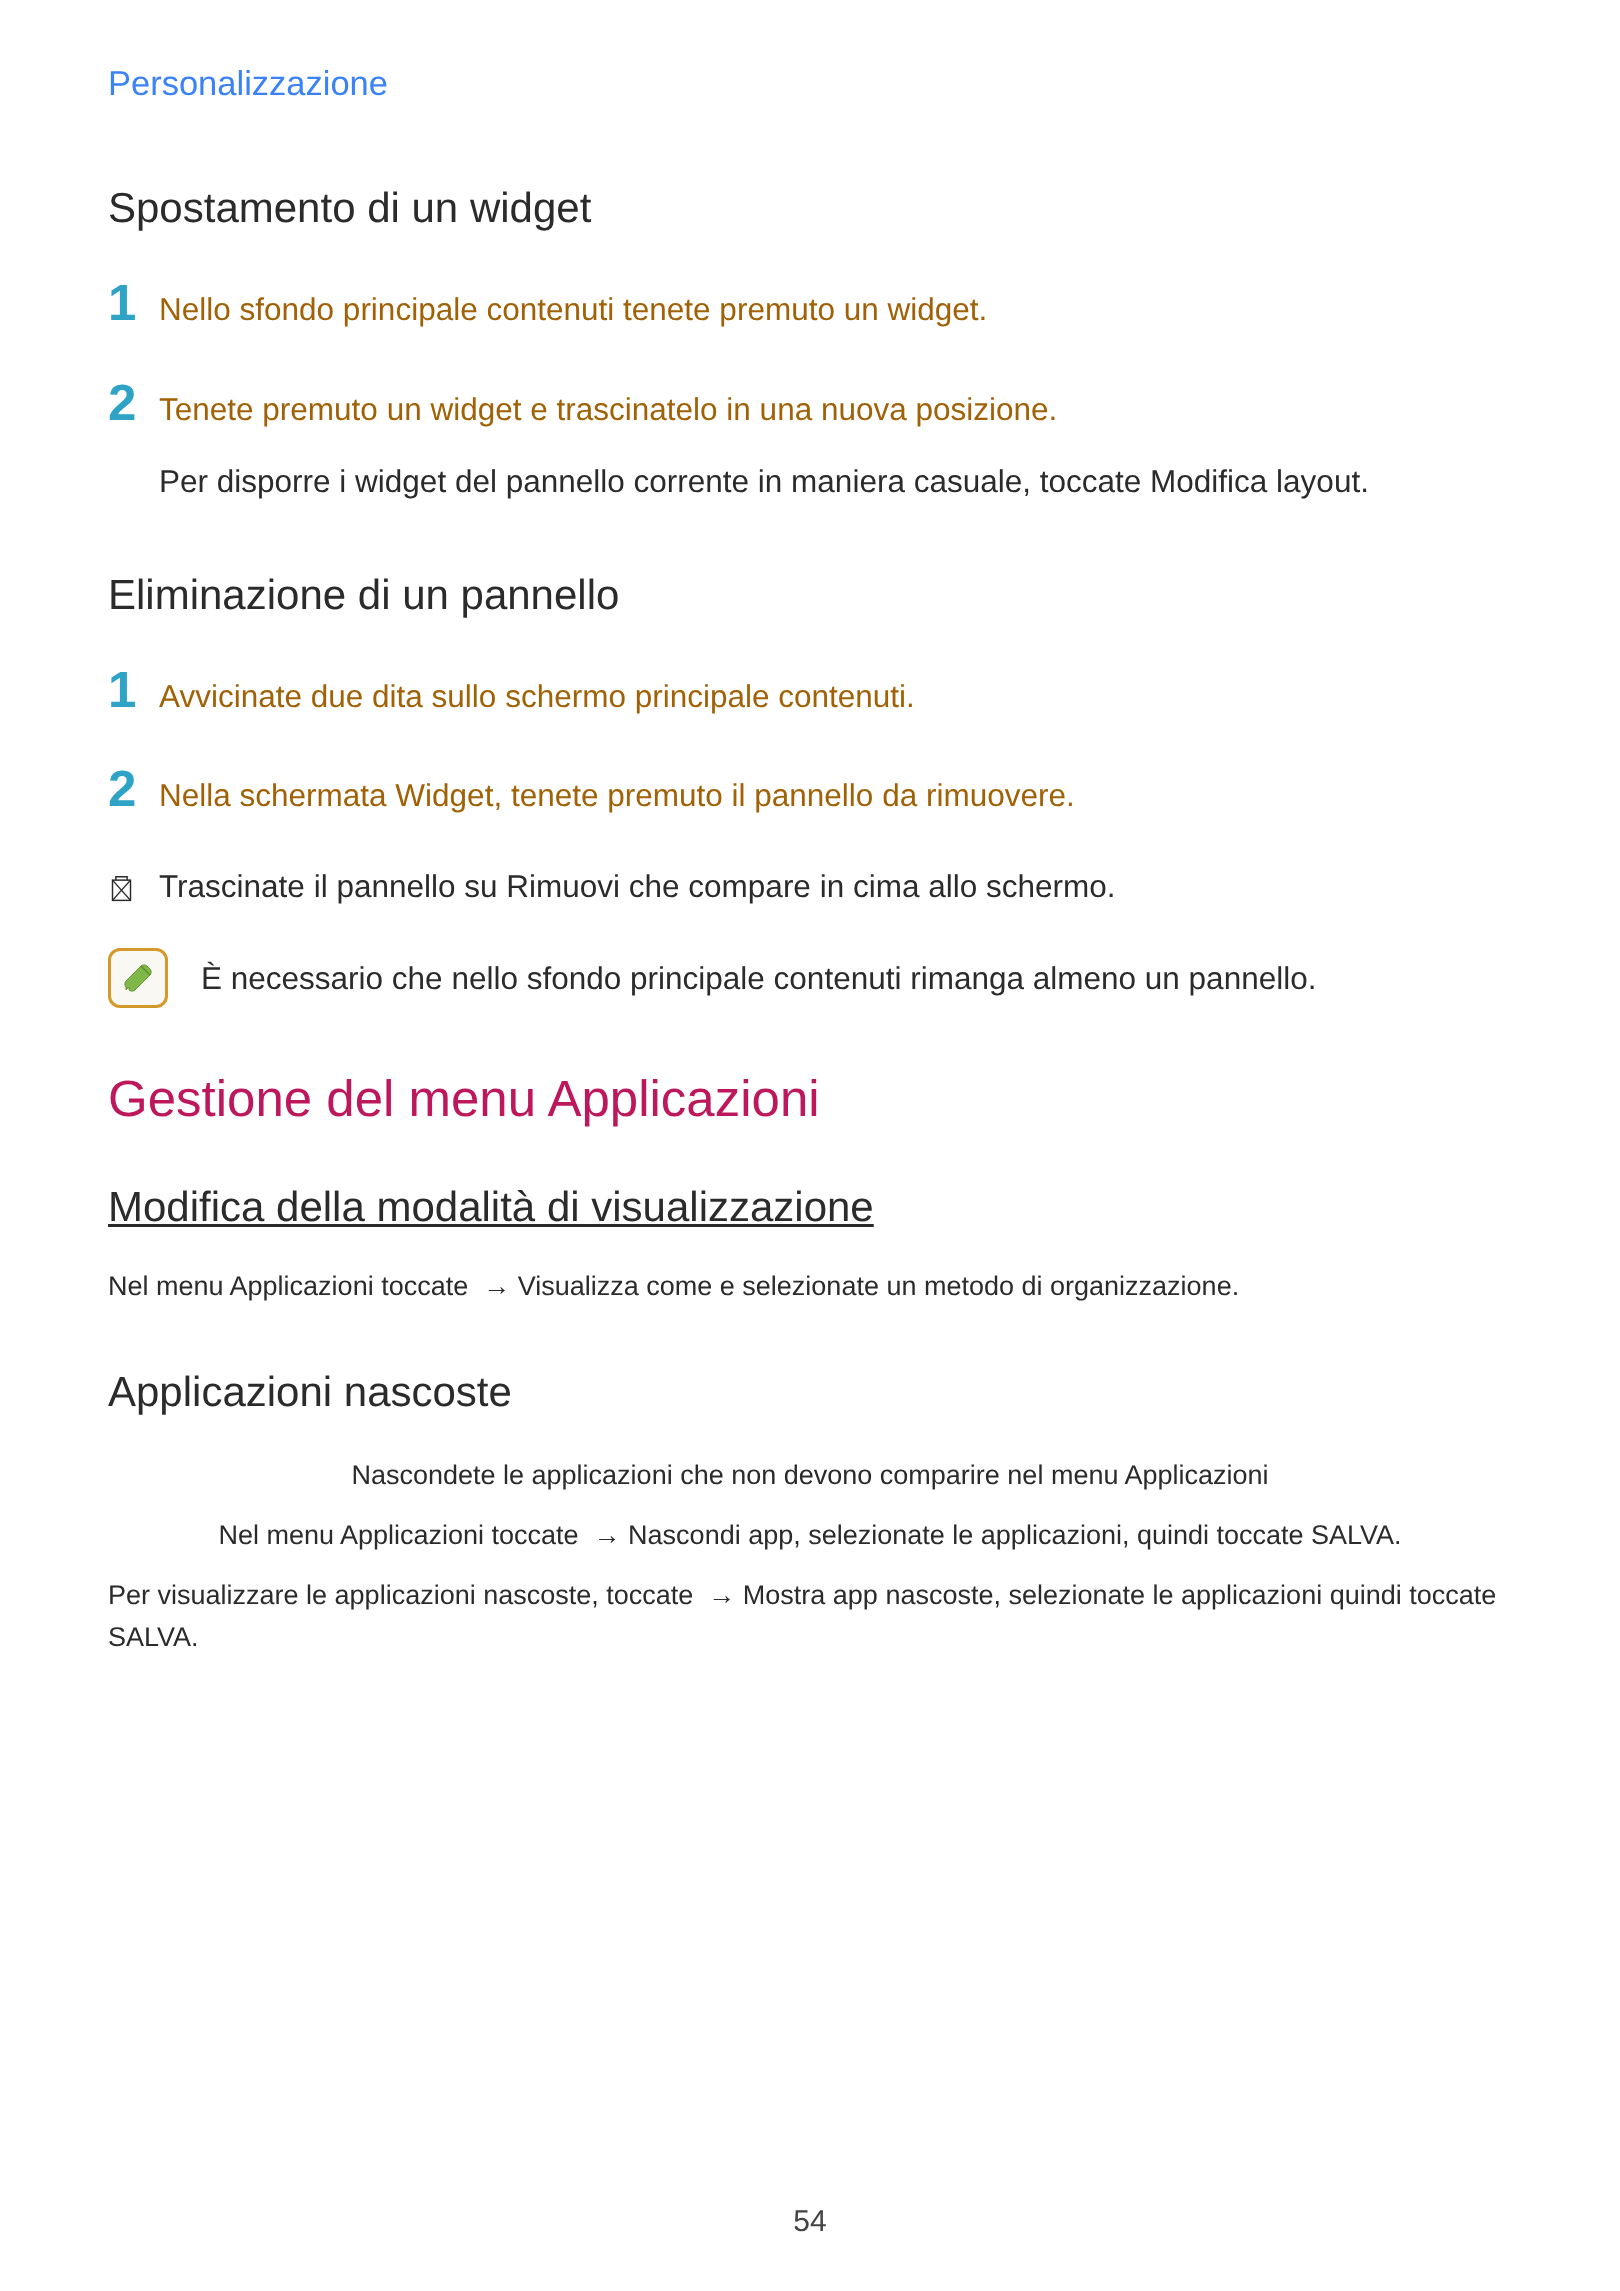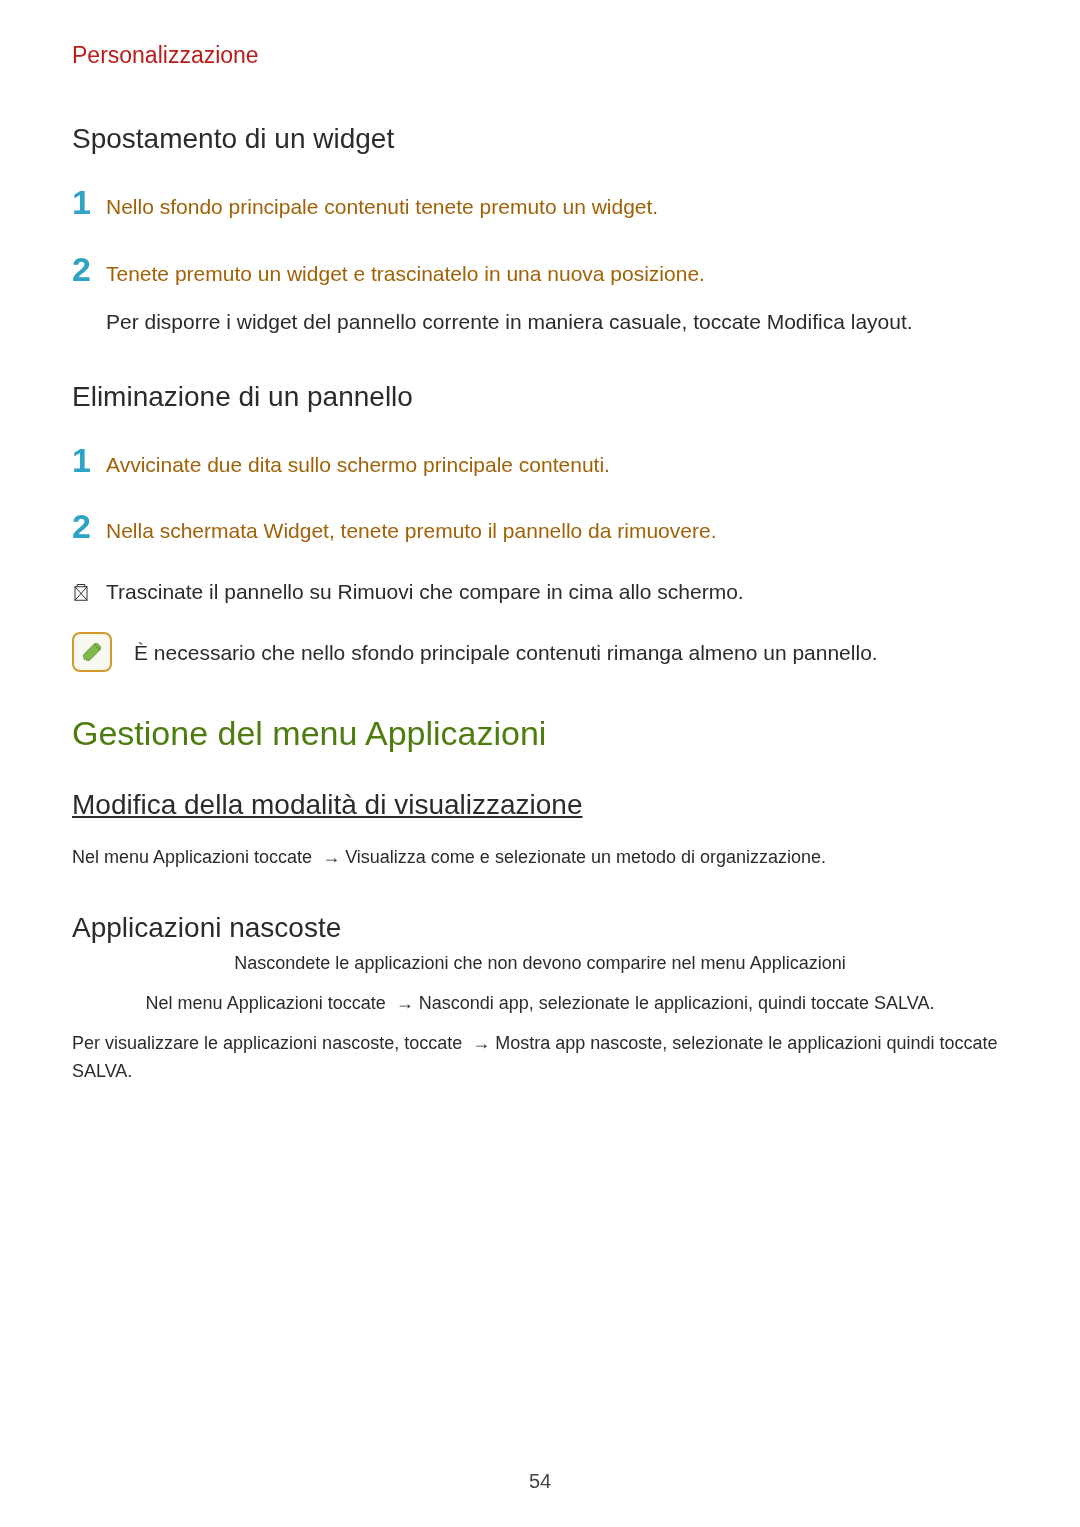--- a/index.html
+++ b/index.html
@@ -10,21 +10,21 @@
     body {
       width: 1080px;
       height: 1527px;
       background: #ffffff;
       font-family: "Segoe UI", "Helvetica Neue", Arial, sans-serif;
       color: #2b2b2b;
       padding: 40px 72px 30px 72px;
       position: relative;
     }
     .section-label {
-      color: #b91c1c;
+      color: #3b82f6;
       font-size: 23px;
       font-weight: 400;
       margin-bottom: 54px;
       margin-top: 2px;
     }
     .subheading {
       font-size: 28px;
       font-weight: 400;
       color: #2b2b2b;
       margin-bottom: 30px;
@@ -100,21 +100,21 @@
       width: 24px;
       height: 24px;
     }
     .note-text {
       font-size: 21px;
       line-height: 1.5;
     }
     .heading-1 {
       font-size: 34px;
       font-weight: 400;
-      color: #4d7c0f;
+      color: #be185d;
       margin-bottom: 36px;
       margin-top: 32px;
     }
     .para {
       font-size: 18px;
       line-height: 1.55;
       margin-bottom: 18px;
     }
     .arrow {
       display: inline-block;
@@ -187,21 +187,21 @@
 </div>
 
 <div class="heading-1">Gestione del menu Applicazioni</div>
 
 <div class="subheading" style="margin-bottom:23px;text-decoration:underline;">Modifica della modalità di visualizzazione</div>
 
 <div class="para" style="margin-bottom:40px;">
   <span>Nel menu Applicazioni toccate </span><span class="arrow"> </span><span> → Visualizza come e selezionate un metodo di organizzazione.</span>
 </div>
 
-<div class="subheading" style="margin-bottom:6px;">Applicazioni nascoste</div>
+<div class="subheading" style="margin-bottom:26px;">Applicazioni nascoste</div>
 
 <div class="para block-gap-sm">Nascondete le applicazioni che non devono comparire nel menu Applicazioni</div>
 
 <div class="para block-gap-sm">
   <span>Nel menu Applicazioni toccate </span><span class="arrow"> </span><span> → Nascondi app, selezionate le applicazioni, quindi toccate SALVA.</span>
 </div>
 
 <div class="para">
   <span>Per visualizzare le applicazioni nascoste, toccate </span><span class="arrow"> </span><span> → Mostra app nascoste, selezionate le applicazioni quindi toccate SALVA.</span>
 </div>

